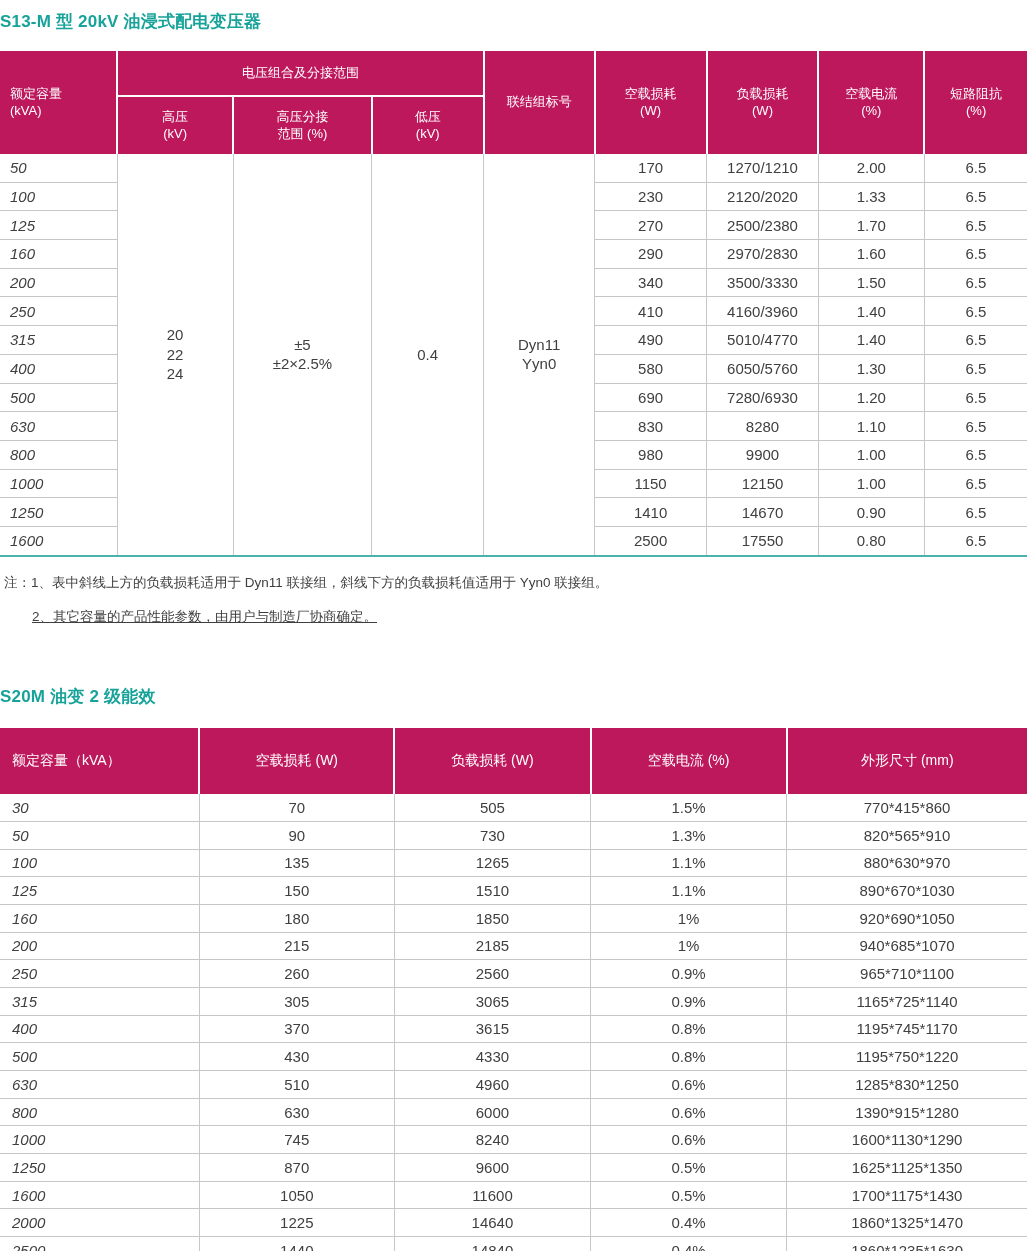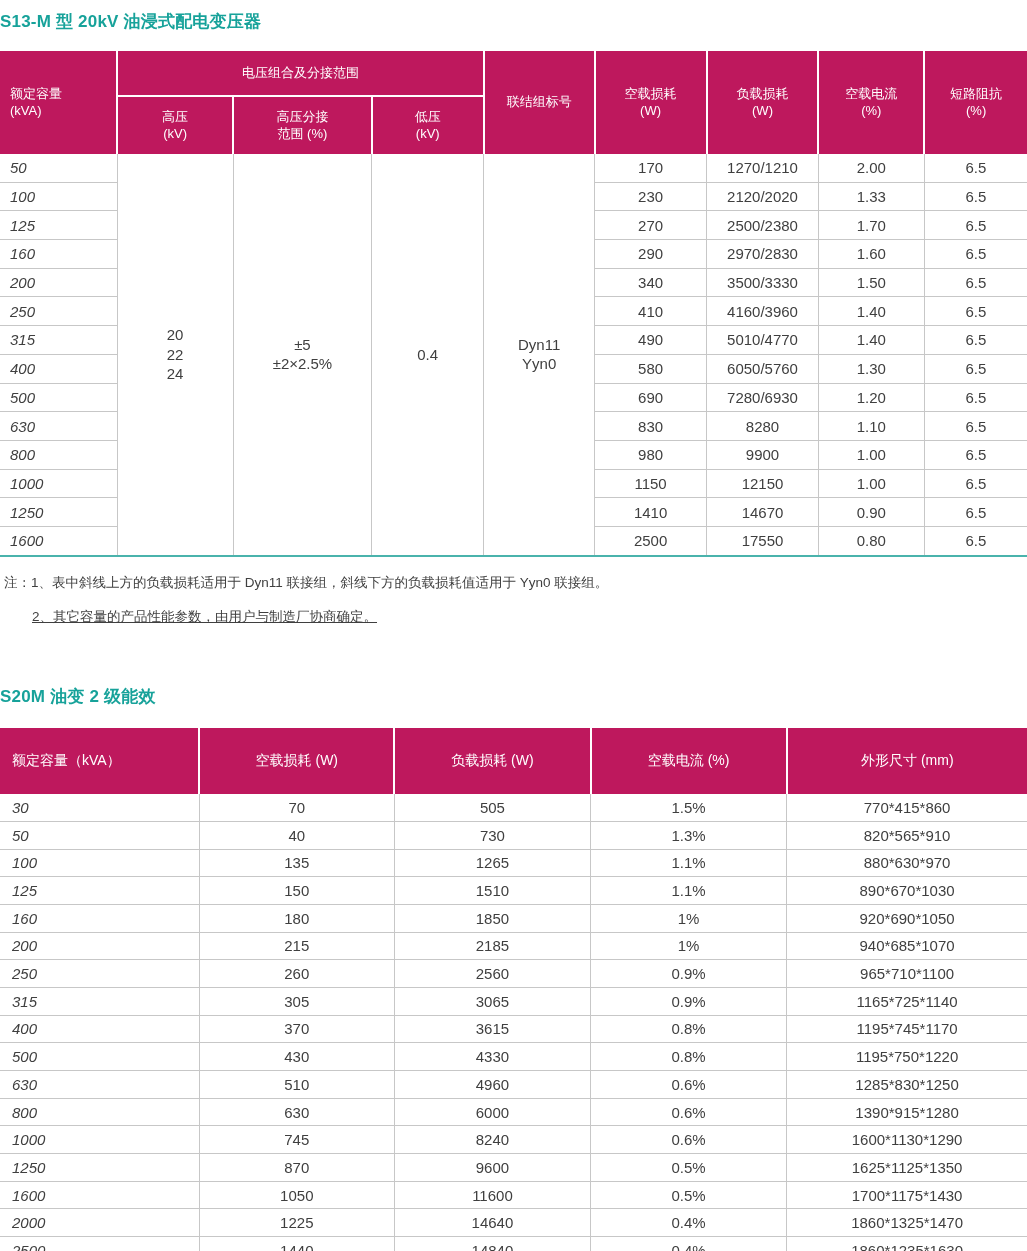--- a/index.html
+++ b/index.html
@@ -279,21 +279,21 @@
       <tbody>
           <tr>
             <td>30</td>
             <td>70</td>
             <td>505</td>
             <td>1.5%</td>
             <td>770*415*860</td>
           </tr>
           <tr>
             <td>50</td>
-            <td>40</td>
+            <td>90</td>
             <td>730</td>
             <td>1.3%</td>
             <td>820*565*910</td>
           </tr>
           <tr>
             <td>100</td>
             <td>135</td>
             <td>1265</td>
             <td>1.1%</td>
             <td>880*630*970</td>

